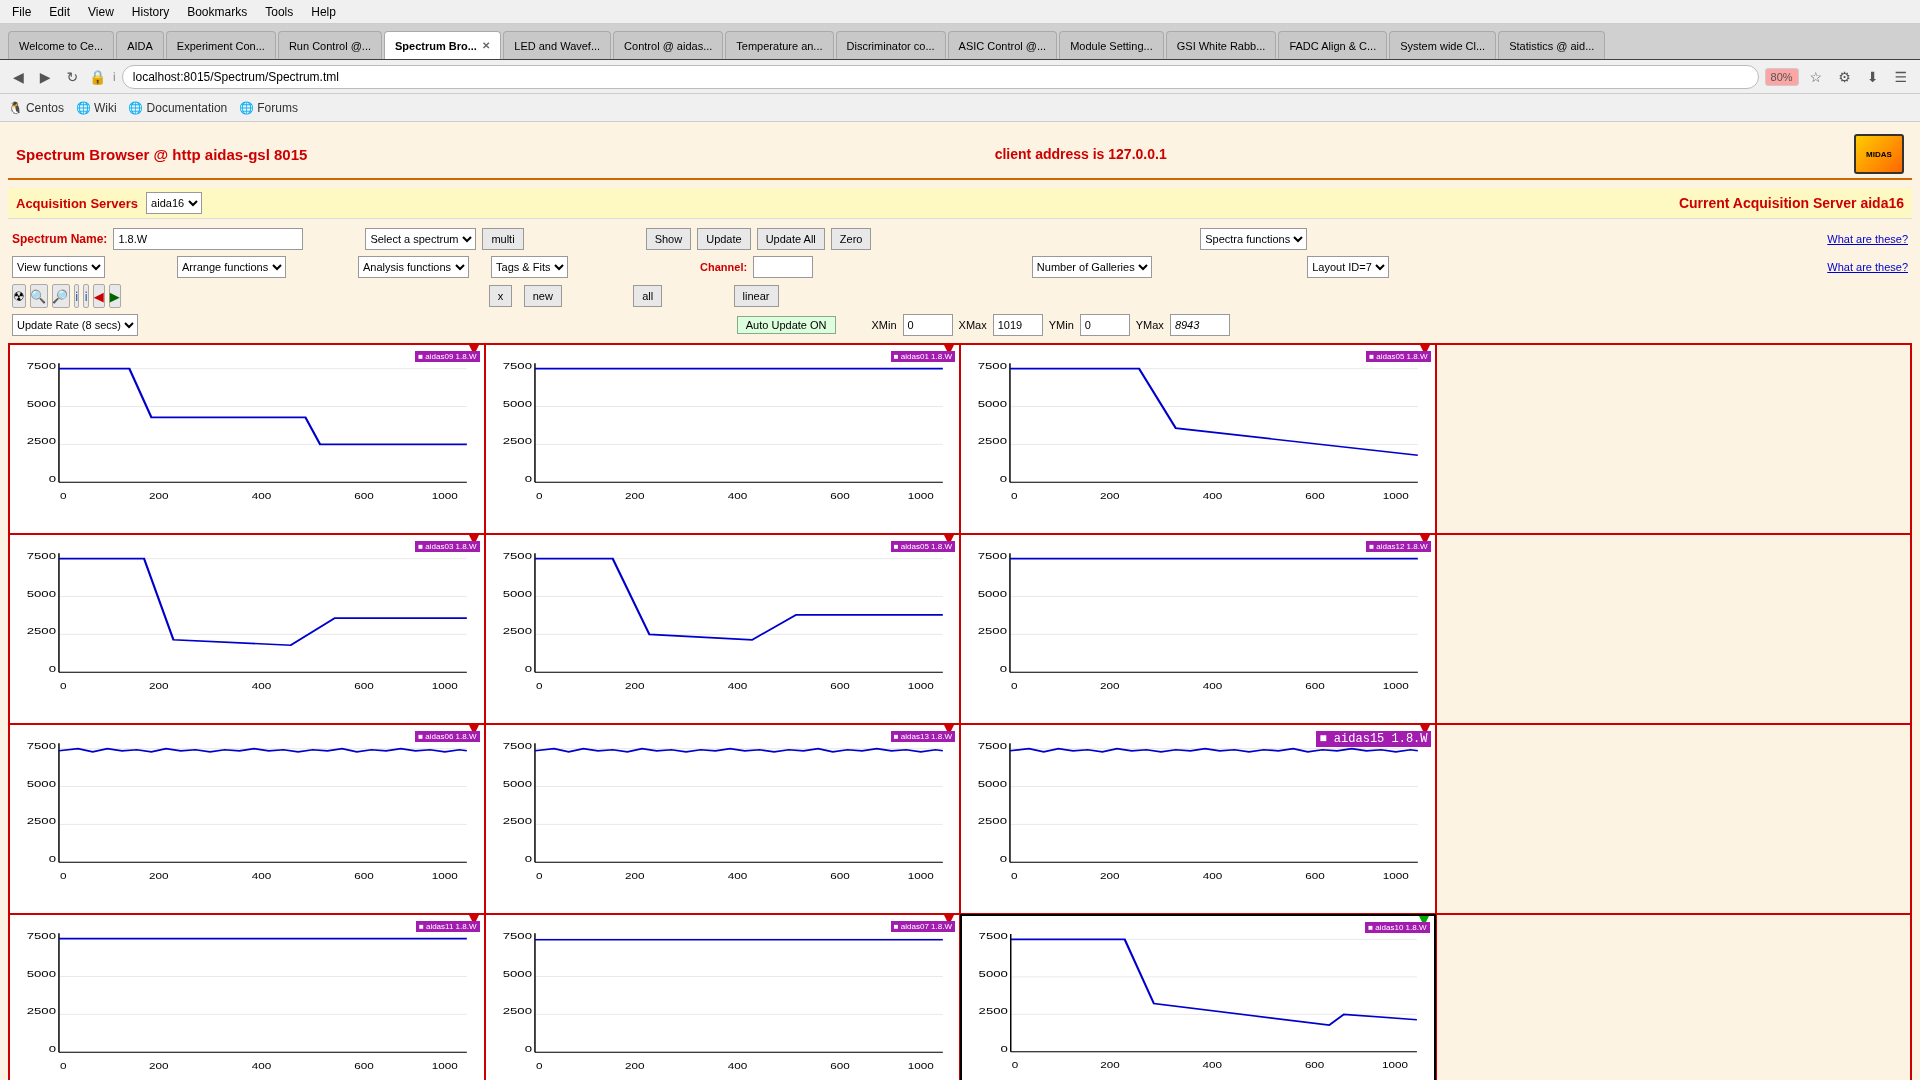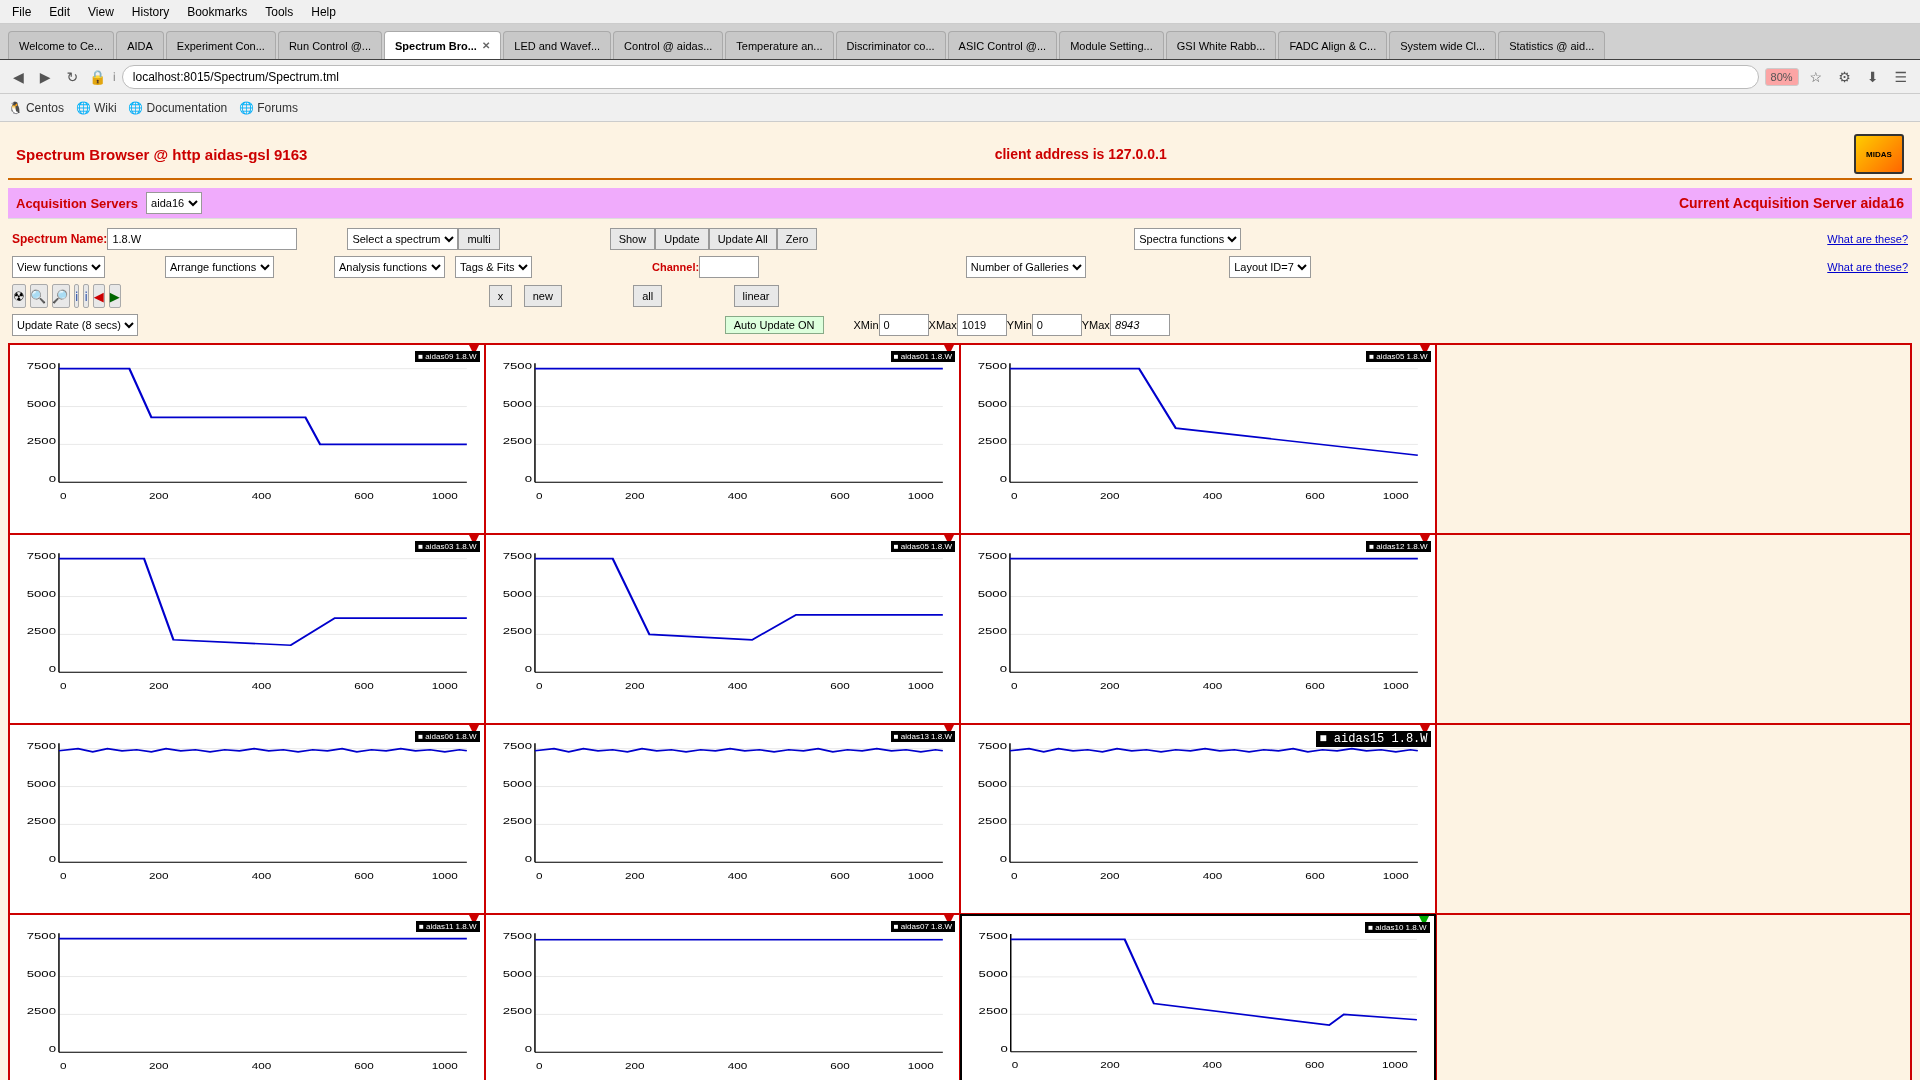--- a/index.html
+++ b/index.html
@@ -128,38 +128,39 @@
       font-weight: bold;
       color: #000;
       border-radius: 3px;
     }
 
     .acq-server-row {
       display: flex;
       justify-content: space-between;
       align-items: center;
       padding: 4px 8px;
-      background: #f0abfc;
+      background: #fef9c3;
       border-bottom: 1px solid #ddd;
       margin-bottom: 6px;
     }
     .acq-label {
       color: #cc0000;
       font-weight: bold;
       font-size: 13px;
     }
     .current-acq {
       color: #cc0000;
       font-weight: bold;
       font-size: 14px;
     }
 
     .controls-row {
       display: flex;
       align-items: center;
+      gap: 6px;
       padding: 3px 4px;
       flex-wrap: wrap;
     }
     .controls-row label {
       color: #cc0000;
       font-weight: bold;
       font-size: 12px;
     }
     input[type="text"].ctrl-input {
       height: 22px;
@@ -245,21 +246,21 @@
       width: 10px;
       height: 10px;
       background: #00aa00;
       clip-path: polygon(50% 0%, 0% 100%, 100% 100%);
       transform: rotate(180deg);
     }
     .chart-label-box {
       position: absolute;
       top: 8px;
       right: 20px;
-      background: #000000;
+      background: #a21caf;
       color: #fff;
       font-size: 8px;
       padding: 1px 3px;
     }
 
     svg.chart-svg {
       width: 100%;
       height: 100%;
     }
     .what-these {
@@ -339,21 +340,21 @@
 <div class="bookmarks-bar">
   <a href="#">🐧 <span>Centos</span></a>
   <a href="#">🌐 <span>Wiki</span></a>
   <a href="#">🌐 <span>Documentation</span></a>
   <a href="#">🌐 <span>Forums</span></a>
 </div>
 
 <div class="page-content">
 
   <div class="page-header">
-    <span class="page-title">Spectrum Browser @ http aidas-gsl 9163</span>
+    <span class="page-title">Spectrum Browser @ http aidas-gsl 8015</span>
     <span class="client-address">client address is 127.0.0.1</span>
     <div class="midas-logo">MIDAS</div>
   </div>
 
   <div class="acq-server-row">
     <div style="display:flex;align-items:center;gap:8px;">
       <span class="acq-label">Acquisition Servers</span>
       <select class="ctrl-select">
         <option>aida16</option>
       </select>

